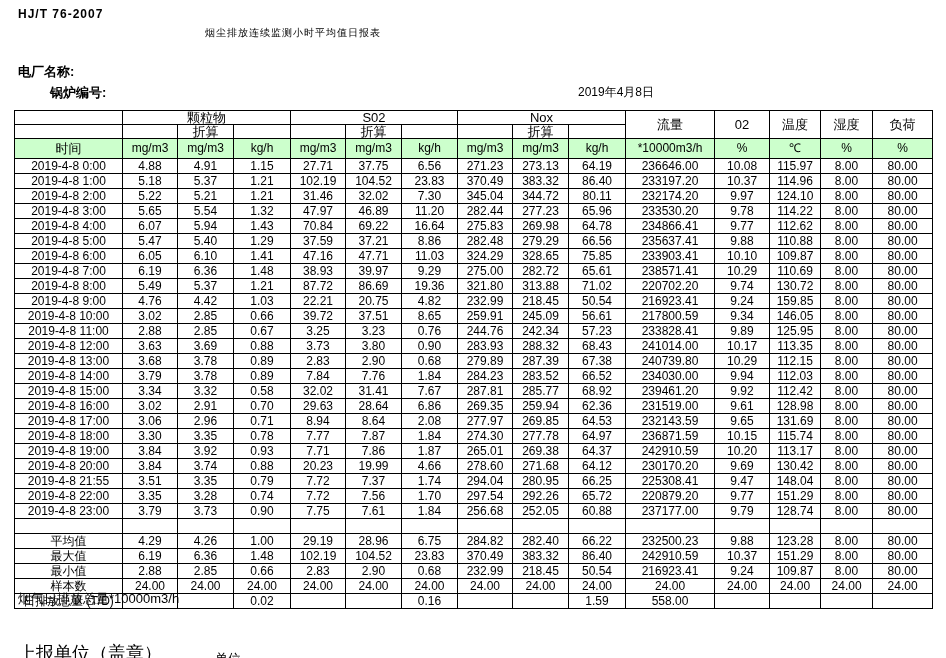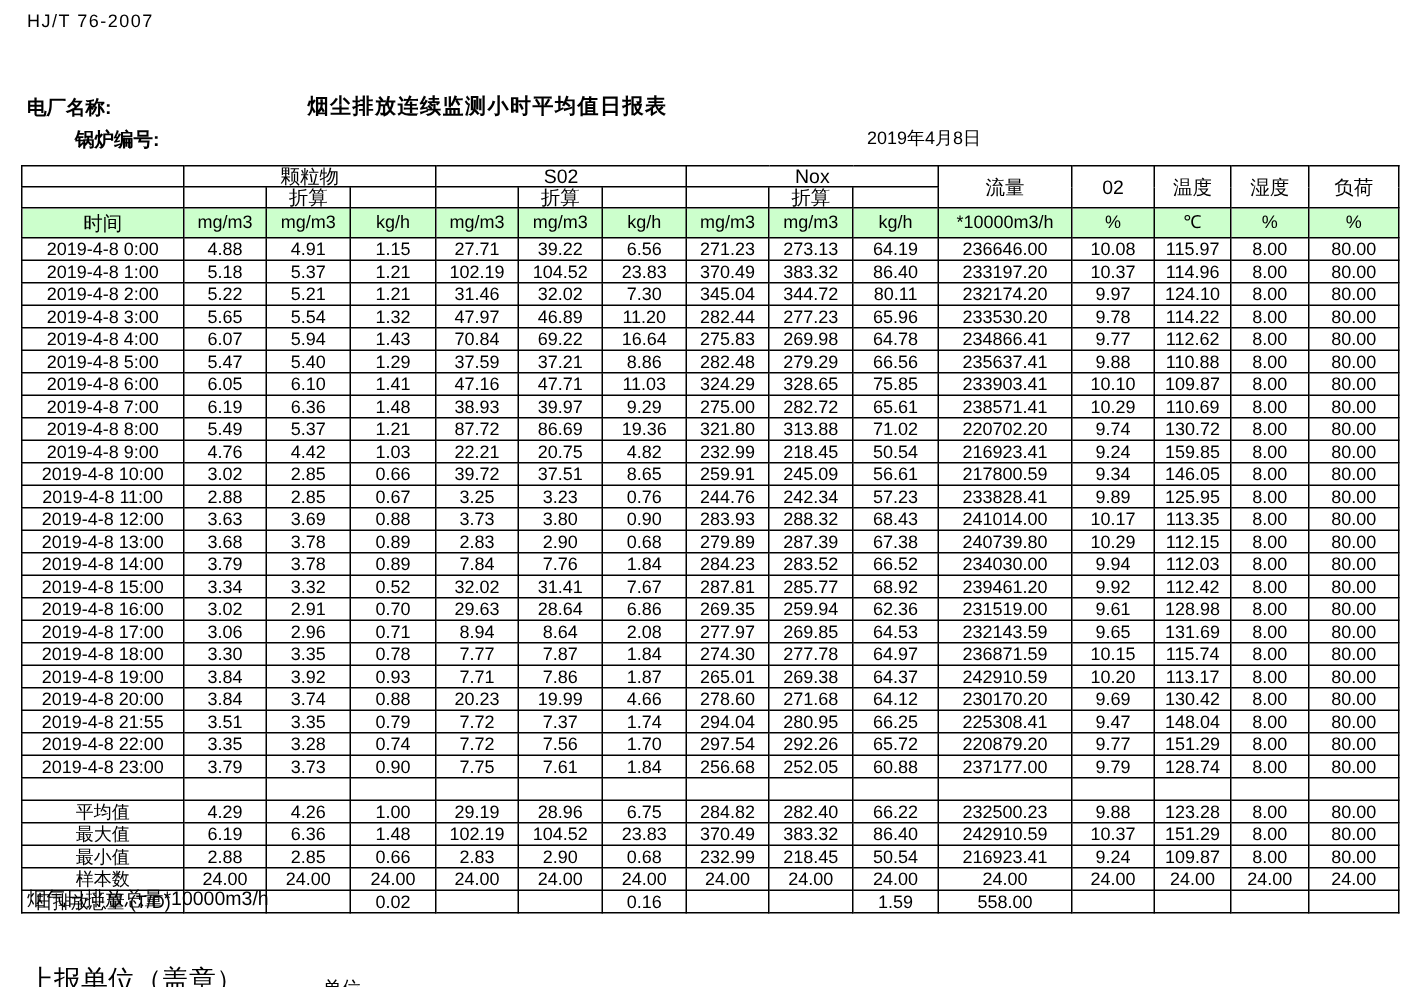--- a/index.html
+++ b/index.html
@@ -6,22 +6,22 @@
   html, body { margin: 0; padding: 0; }
   body {
     width: 946px; height: 658px;
     background: #ffffff;
     font-family: "Liberation Sans", sans-serif;
     color: #000;
     position: relative;
     overflow: hidden;
   }
   .abs { position: absolute; white-space: nowrap; }
-  .doc-code { left: 18px; top: 7px; font-size: 12px; font-weight: normal; letter-spacing: 1px; }
-  .title { left: 205px; top: 26px; font-size: 14px; font-weight: bold; letter-spacing: 1px; margin-top: 36px; }
+  .doc-code { left: 18px; top: 7px; font-size: 12px; font-weight: bold; letter-spacing: 1px; }
+  .title { left: 205px; top: 26px; font-size: 10px; font-weight: normal; letter-spacing: 1px; }
   .plant-label { left: 18px; top: 63px; font-size: 13px; font-weight: bold; }
   .boiler-label { left: 18px; top: 84px; font-size: 13px; font-weight: bold; margin-left: 32px; }
   .report-date { left: 578px; top: 84px; font-size: 12px; }
 
   table.report {
     position: absolute; left: 14px; top: 110px;
     border-collapse: collapse;
     table-layout: fixed;
     width: 918px;
   }
@@ -117,21 +117,21 @@
       <td>%</td>
     </tr>
   </thead>
   <tbody>
       <tr>
         <td class="time-cell">2019-4-8 0:00</td>
         <td class="num">4.88</td>
         <td class="num">4.91</td>
         <td class="num">1.15</td>
         <td class="num">27.71</td>
-        <td class="num">39.22</td>
+        <td class="num">37.75</td>
         <td class="num">6.56</td>
         <td class="num">271.23</td>
         <td class="num">273.13</td>
         <td class="num">64.19</td>
         <td class="num">236646.00</td>
         <td class="num">10.08</td>
         <td class="num">115.97</td>
         <td class="num">8.00</td>
         <td class="num">80.00</td>
       </tr>
@@ -370,21 +370,21 @@
         <td class="num">234030.00</td>
         <td class="num">9.94</td>
         <td class="num">112.03</td>
         <td class="num">8.00</td>
         <td class="num">80.00</td>
       </tr>
       <tr>
         <td class="time-cell">2019-4-8 15:00</td>
         <td class="num">3.34</td>
         <td class="num">3.32</td>
-        <td class="num">0.52</td>
+        <td class="num">0.58</td>
         <td class="num">32.02</td>
         <td class="num">31.41</td>
         <td class="num">7.67</td>
         <td class="num">287.81</td>
         <td class="num">285.77</td>
         <td class="num">68.92</td>
         <td class="num">239461.20</td>
         <td class="num">9.92</td>
         <td class="num">112.42</td>
         <td class="num">8.00</td>

